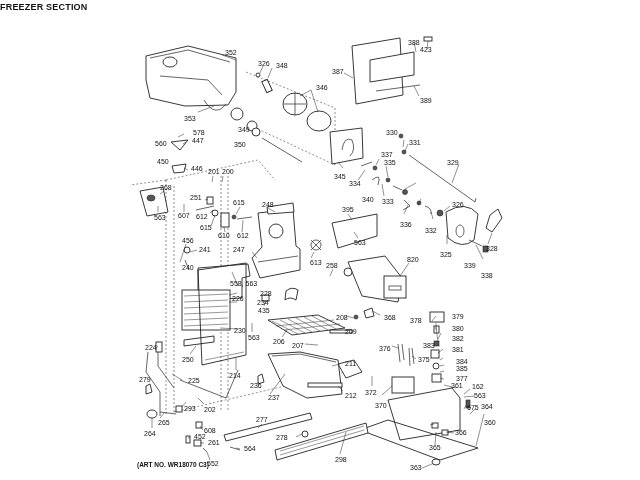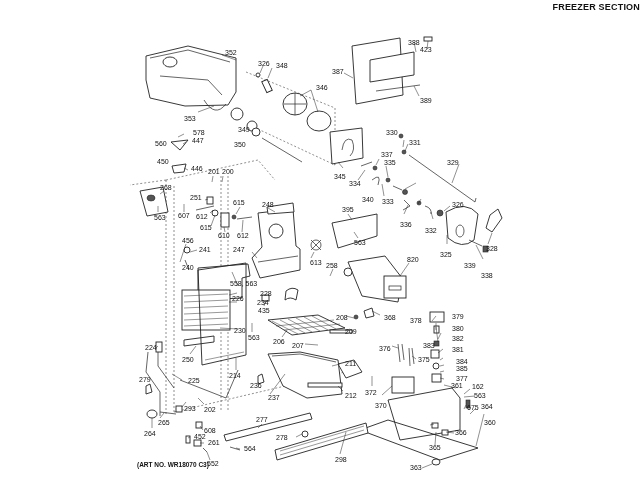--- a/index.html
+++ b/index.html
@@ -1,18 +1,18 @@
 <!DOCTYPE html>
 <html><head>
 <meta charset="utf-8">
 <style>
   html, body { margin:0; padding:0; background:#ffffff; }
   body { width:640px; height:480px; position:relative; overflow:hidden;
          font-family:"Liberation Sans", sans-serif; color:#111; }
-  #title { position:absolute; left:0; width:640px; top:2px; text-align:right;
+  #title { position:absolute; left:0; width:640px; top:2px; text-align:left;
            font-size:9px; font-weight:bold; letter-spacing:0.2px; }
   #diagram { position:absolute; left:0; top:0; }
   .lbl { font-family:"Liberation Sans", sans-serif; font-size:7px; fill:#111; }
   .art { font-family:"Liberation Sans", sans-serif; font-size:6.5px; font-weight:bold; fill:#111; }
   .part { fill:#fff; stroke:#222; stroke-width:0.9; }
   .dark { fill:#555; stroke:#222; stroke-width:0.6; }
   .thin { fill:none; stroke:#222; stroke-width:0.7; }
   .dash { fill:none; stroke:#444; stroke-width:0.6; stroke-dasharray:2 2; }
   .lead { stroke:#222; stroke-width:0.5; fill:none; }
   .grill { fill:none; stroke:#333; stroke-width:0.5; }

